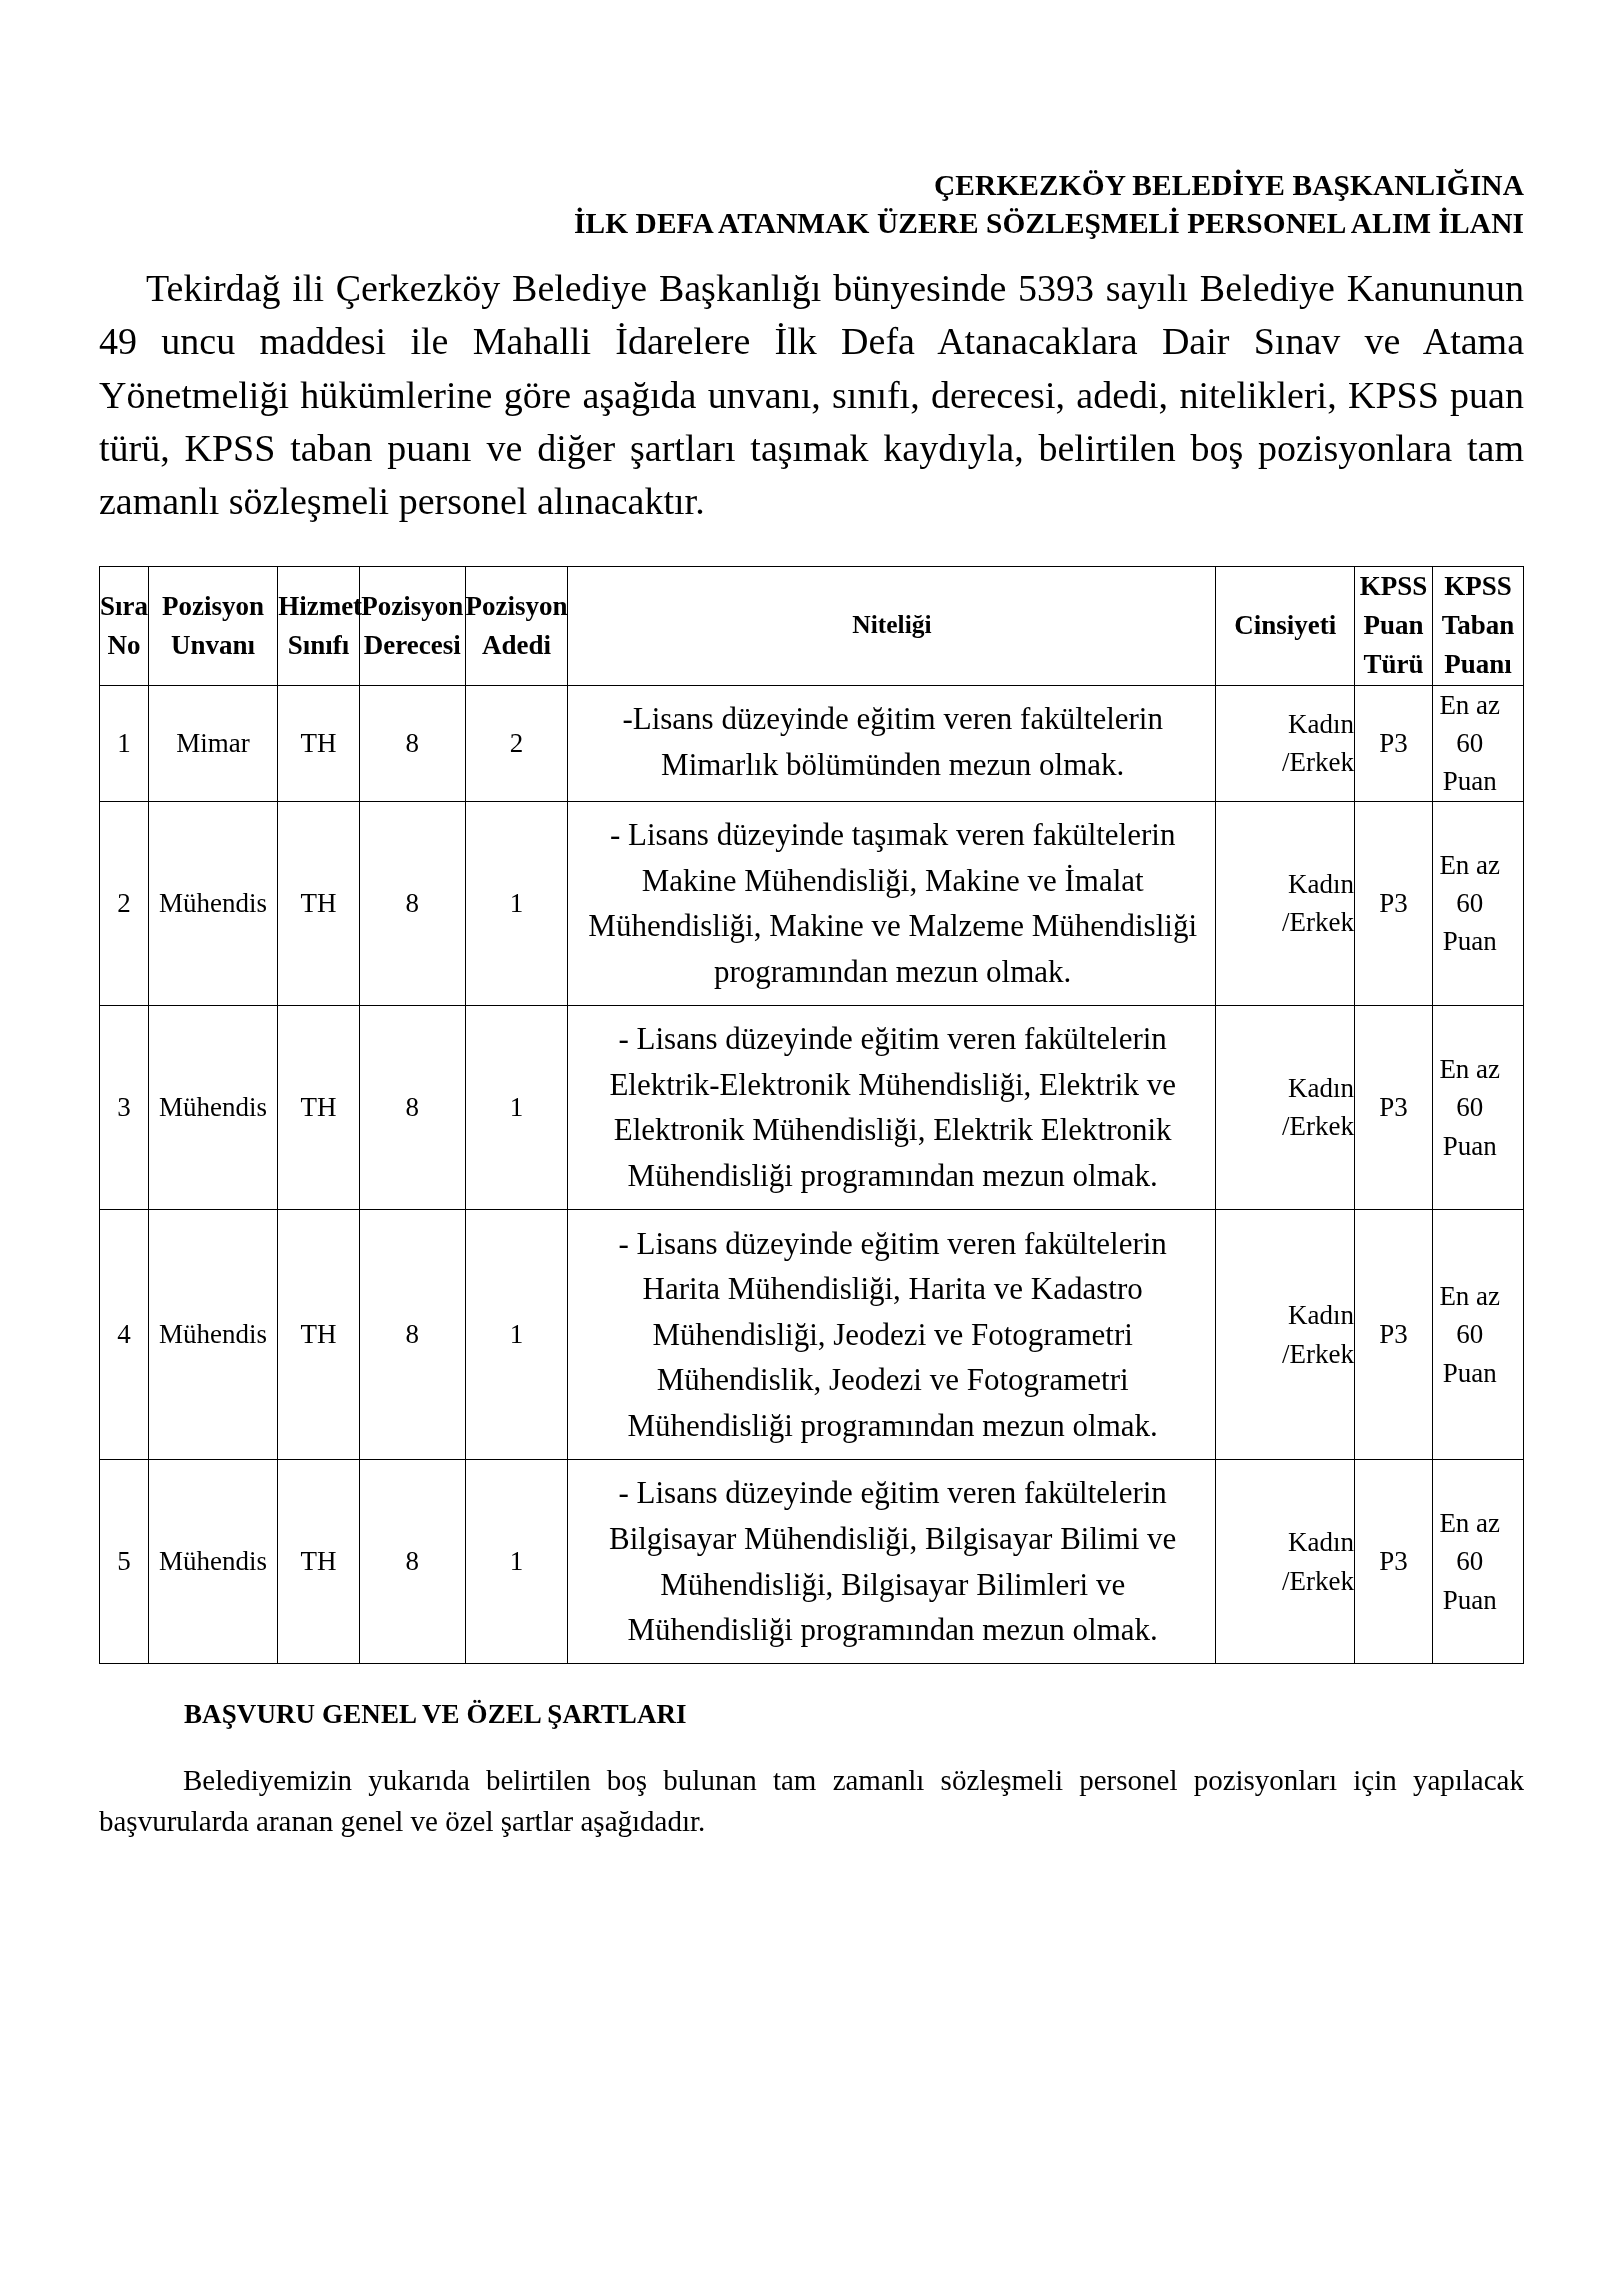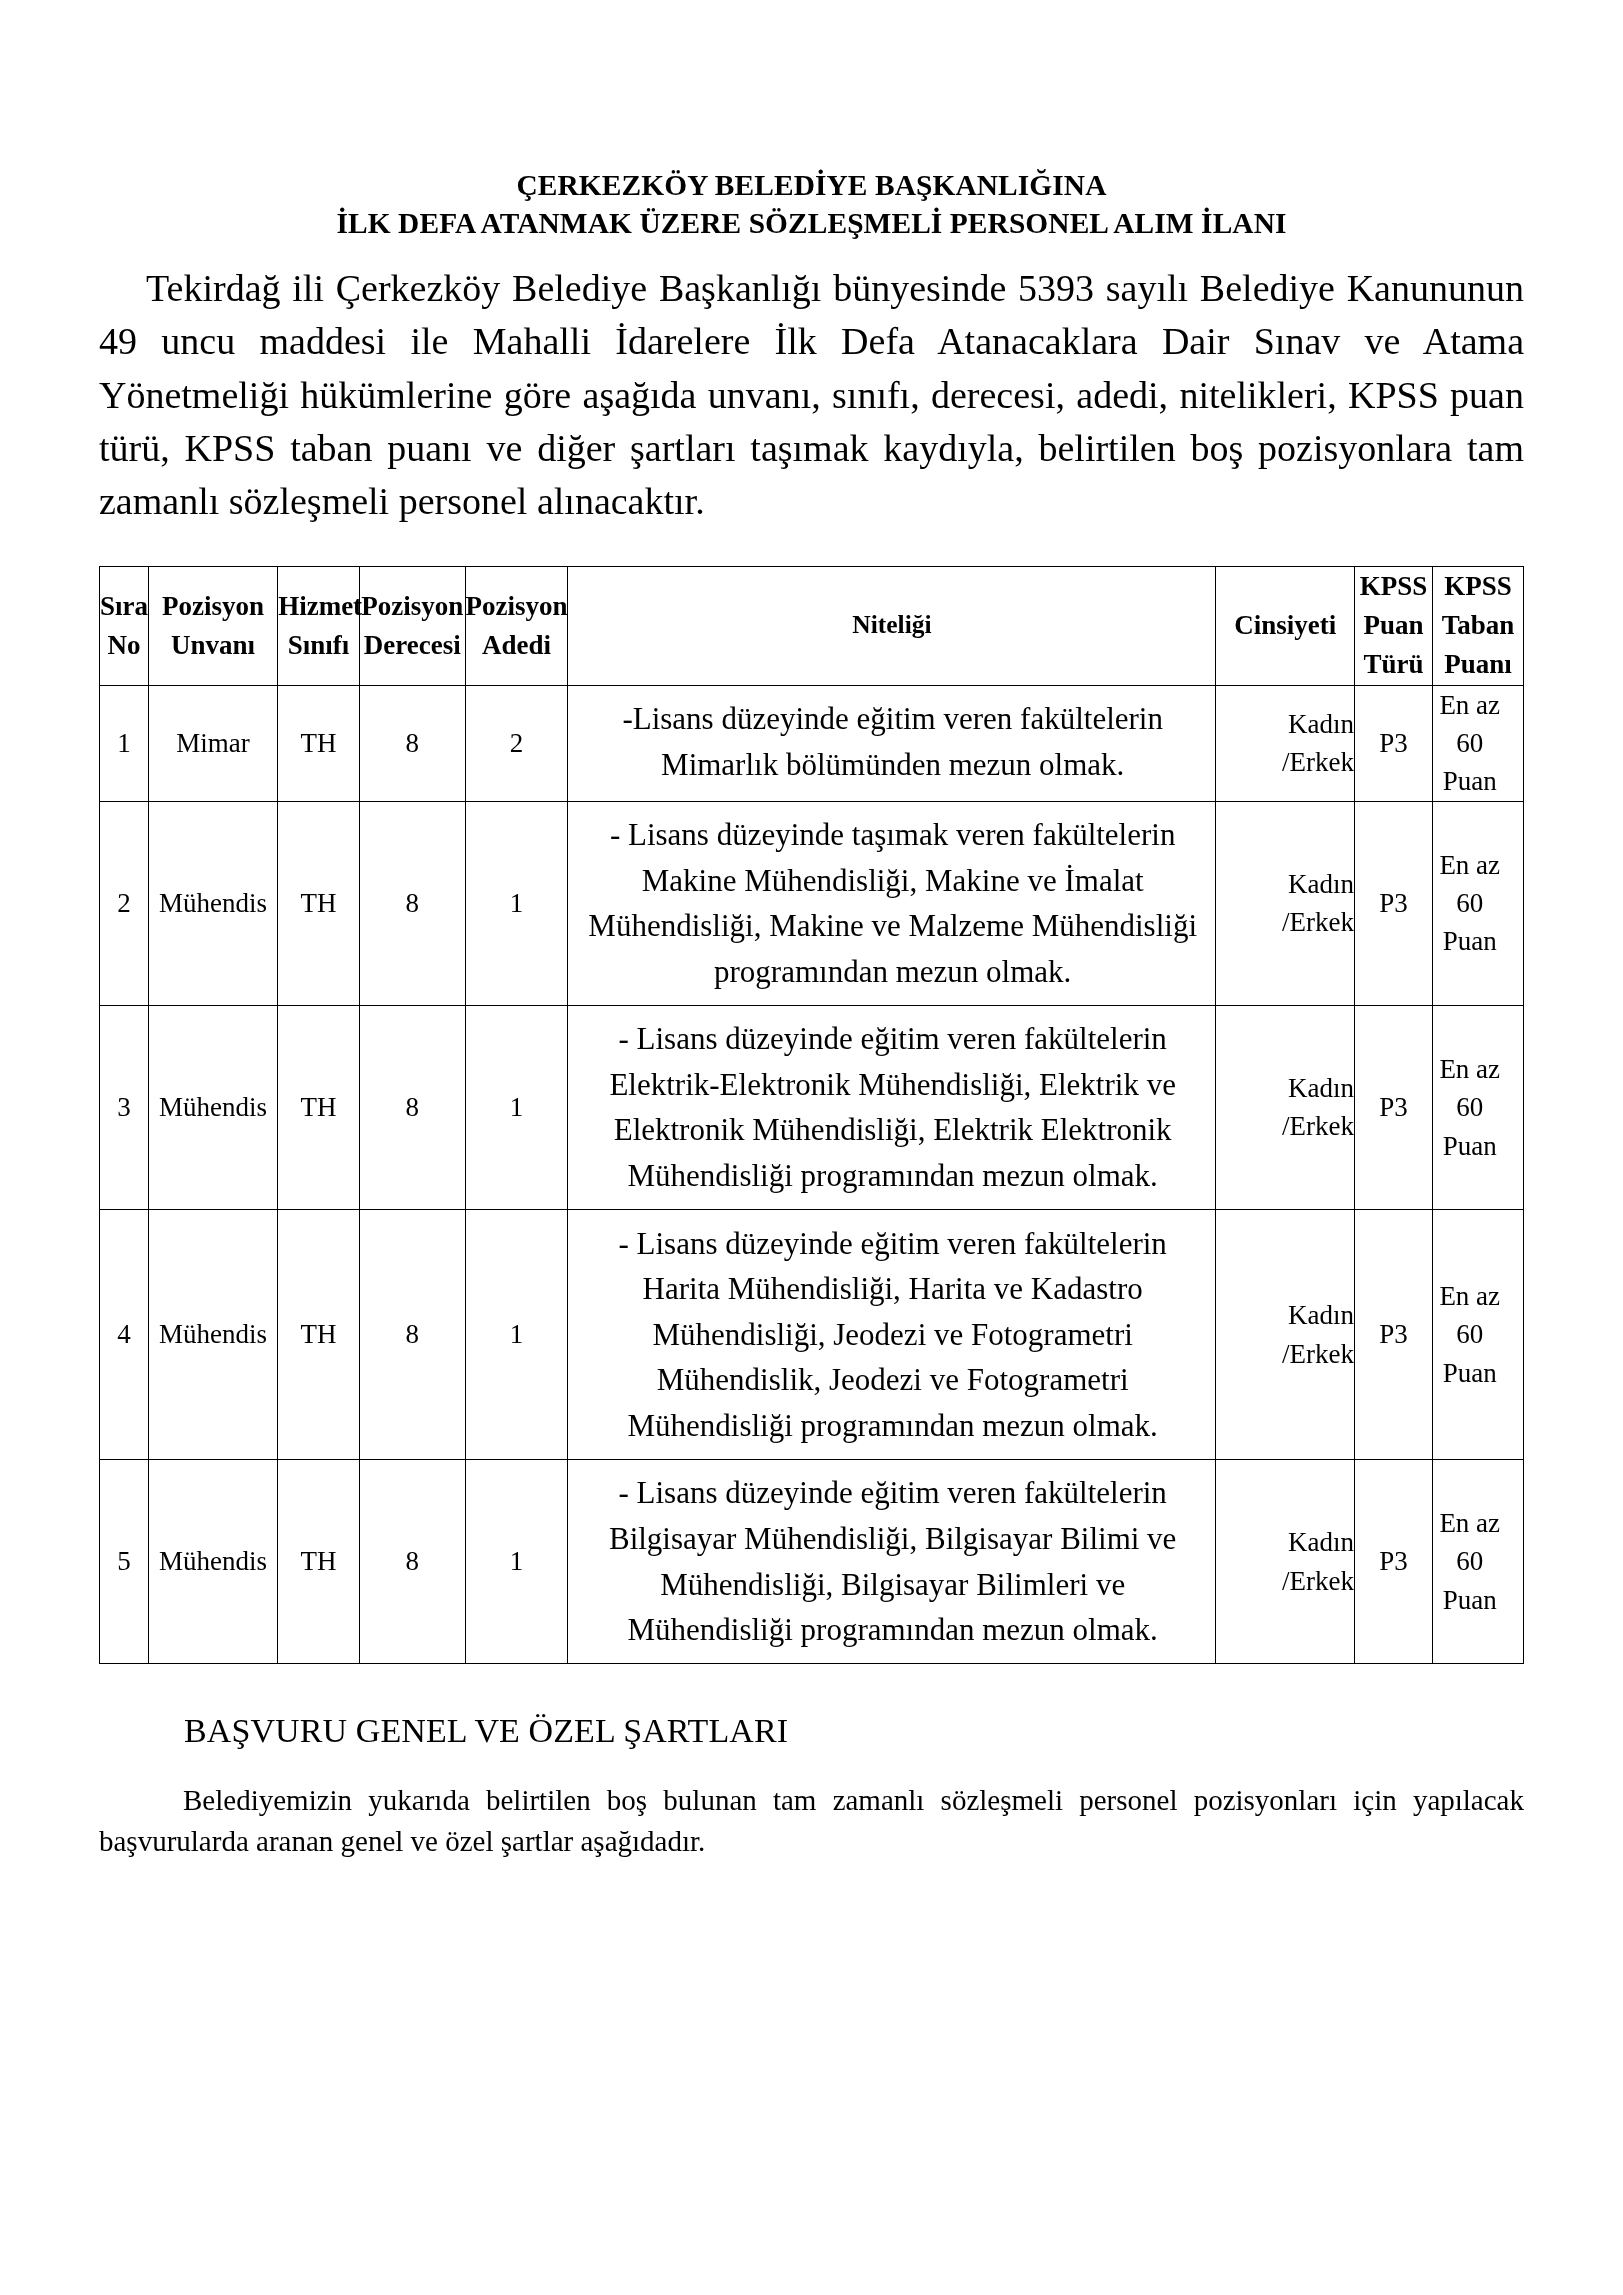--- a/index.html
+++ b/index.html
@@ -23,21 +23,21 @@
   .content {
     position: absolute;
     left: 99px;
     top: 0;
     width: 1425px;
   }
 
   
   .title-block {
     margin-top: 167px;
-    text-align: center;
+    text-align: right;
   }
   .title-line {
     font-weight: bold;
     font-size: 29.4px;
     line-height: 1.28;
     letter-spacing: 0.1px;
   }
 
   
   .intro-para {
@@ -106,24 +106,24 @@
   col.w-hizmet  { width: 62px; }
   col.w-derece  { width: 80px; }
   col.w-adet    { width: 78px; }
   col.w-nitelik { width: 491px; }
   col.w-cinsiyet{ width: 105px; }
   col.w-puantur { width: 59px; }
   col.w-taban   { width: 69px; }
 
   
   .section-heading {
-    margin-top: 48px;
+    margin-top: 35px;
     margin-left: 85px;
-    font-weight: normal;
-    font-size: 34px;
+    font-weight: bold;
+    font-size: 27px;
     letter-spacing: 0.1px;
   }
   .closing-para {
     margin-top: 30px;
     font-size: 29px;
     line-height: 1.40;
     text-align: justify;
     text-justify: inter-word;
     text-indent: 84px;
   }

